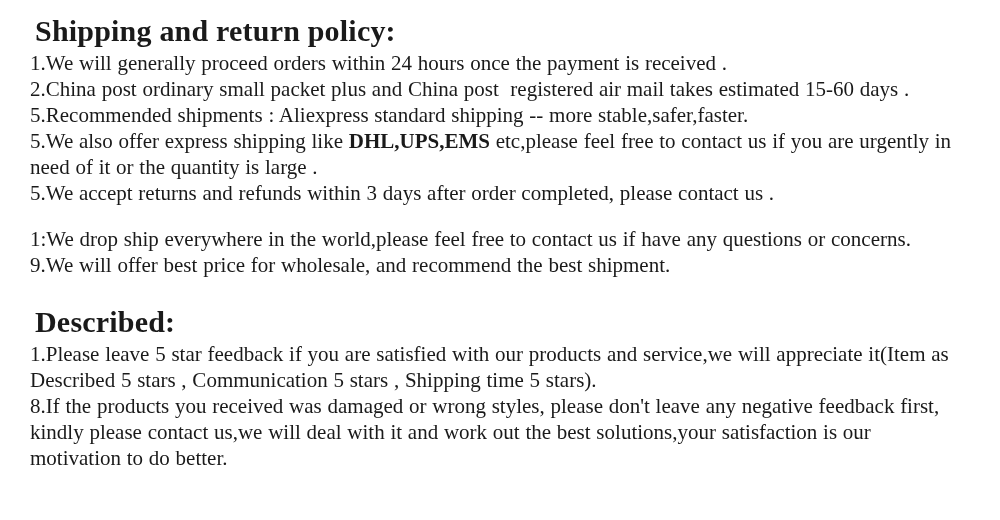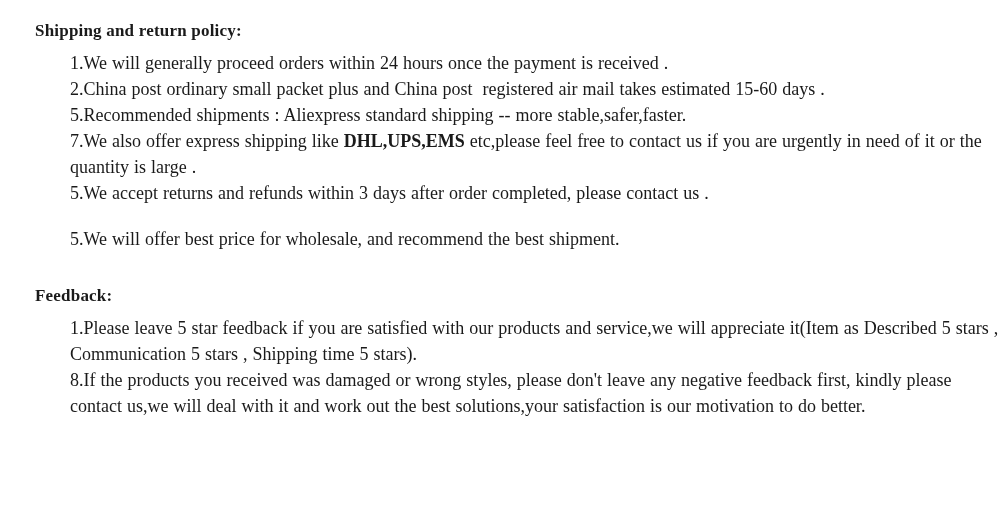--- a/index.html
+++ b/index.html
@@ -12,53 +12,53 @@
     color: #1a1a1a;
   }
   .doc {
     padding: 15px 0 0 30px;
   }
   .policy-section { }
   .sec-shipping  { margin-bottom: 20px; }
   .sec-dropship  { margin-bottom: 28px; }
   .sec-feedback  { margin-bottom: 0; }
   .section-heading {
-    font-size: 17px;
+    font-size: 30px;
     line-height: 31px;
     font-weight: 700;
     margin: 0 0 4px 5px;
     letter-spacing: 0.2px;
   }
   .policy-line {
-    font-size: 18px;
+    font-size: 21px;
     line-height: 26px;
     max-width: 930px;
     white-space: pre-wrap;
     word-spacing: 0.5px;
-    margin-left: 40px;
   }
   .policy-line b { font-weight: 700; }
 </style>
 </head>
 <body>
 
 <div class="doc">
 
   <section class="policy-section sec-shipping">
     <h2 class="section-heading">Shipping and return policy:</h2>
     <p class="policy-line">1.We will generally proceed orders within 24 hours once the payment is received .</p>
     <p class="policy-line">2.China post ordinary small packet plus and China post  registered air mail takes estimated 15-60 days .</p>
     <p class="policy-line">5.Recommended shipments : Aliexpress standard shipping -- more stable,safer,faster.</p>
-    <p class="policy-line"><span>7.We also offer express shipping like </span><b>DHL,UPS,EMS</b><span> etc,please feel free to contact us if you are urgently in need of it or the quantity is large .</span></p>
+    <p class="policy-line"><span>5.We also offer express shipping like </span><b>DHL,UPS,EMS</b><span> etc,please feel free to contact us if you are urgently in need of it or the quantity is large .</span></p>
     <p class="policy-line">5.We accept returns and refunds within 3 days after order completed, please contact us .</p>
   </section>
 
   <section class="policy-section sec-dropship">
-    <p class="policy-line">5.We will offer best price for wholesale, and recommend the best shipment.</p>
+    <p class="policy-line">1:We drop ship everywhere in the world,please feel free to contact us if have any questions or concerns.</p>
+    <p class="policy-line">9.We will offer best price for wholesale, and recommend the best shipment.</p>
   </section>
 
   <section class="policy-section sec-feedback">
-    <h2 class="section-heading">Feedback:</h2>
+    <h2 class="section-heading">Described:</h2>
     <p class="policy-line">1.Please leave 5 star feedback if you are satisfied with our products and service,we will appreciate it(Item as Described 5 stars , Communication 5 stars , Shipping time 5 stars).</p>
     <p class="policy-line">8.If the products you received was damaged or wrong styles, please don't leave any negative feedback first, kindly please contact us,we will deal with it and work out the best solutions,your satisfaction is our motivation to do better.</p>
   </section>
 
 </div>
 
 </body></html>

